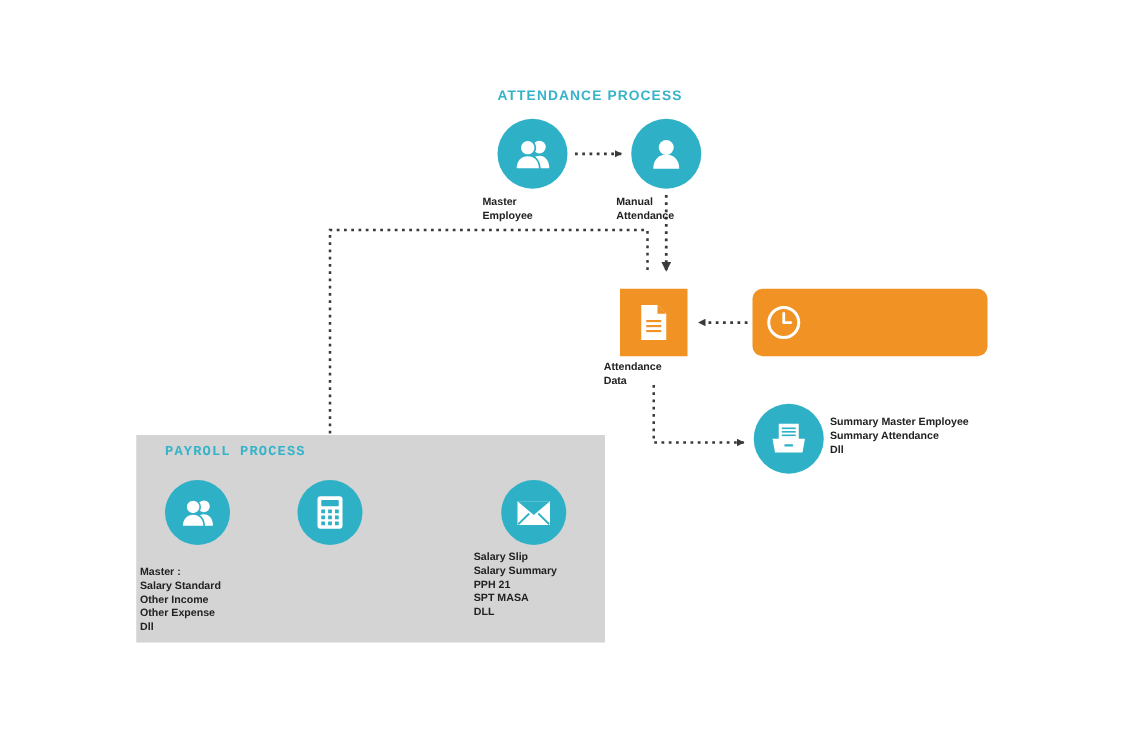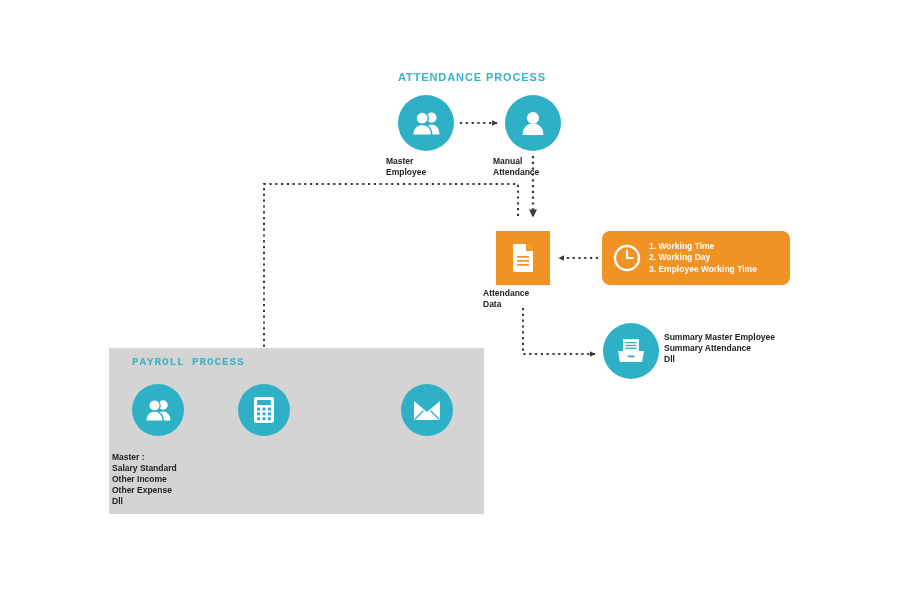--- a/index.html
+++ b/index.html
@@ -184,23 +184,20 @@
   </div>
   <div class="abs caption" id="cap-attendance-data">Attendance
 Data</div>
 
   <div class="abs" id="node-working-list">
     <svg class="icon-svg" width="30" height="30" viewBox="0 0 30 30">
       <circle cx="15" cy="15" r="12" fill="none" stroke="#ffffff" stroke-width="2.4"></circle>
       <line x1="15" y1="15" x2="15" y2="7.6" stroke="#ffffff" stroke-width="2.2" stroke-linecap="round"></line>
       <line x1="15" y1="15" x2="20.6" y2="15" stroke="#ffffff" stroke-width="2.2" stroke-linecap="round"></line>
     </svg>
-    <div id="working-list-text">1. Working Time
-2. Working Day
-3. Employee Working Time</div>
   </div>
 
   <div class="abs circle c-big" id="node-summary">
     <svg class="icon-svg" width="30" height="28" viewBox="0 0 30 28">
       <rect x="7" y="2" width="16" height="14" fill="#ffffff"></rect>
       <rect x="9.4" y="5" width="11.2" height="1.3" fill="#2eb0c6"></rect>
       <rect x="9.4" y="7.8" width="11.2" height="1.3" fill="#2eb0c6"></rect>
       <rect x="9.4" y="10.6" width="11.2" height="1.3" fill="#2eb0c6"></rect>
       <path d="M2 14 H28 L26 25 H4 Z" fill="#ffffff"></path>
       <rect x="11.4" y="18.4" width="7.2" height="1.8" rx="0.9" fill="#2eb0c6"></rect>
@@ -241,14 +238,19 @@
   </div>
 
   <div class="abs circle c-pay" id="node-payroll-slip">
     <svg class="icon-svg" width="28" height="21" viewBox="0 0 28 21">
       <rect x="1" y="1" width="26" height="19" fill="#ffffff"></rect>
       <path d="M1 1 L14 12 L27 1 Z" fill="#2eb0c6"></path>
       <path d="M1 20 L10 10.5 L1 3 Z" fill="#2eb0c6" opacity="0"></path>
       <path d="M1.6 19.4 L10.4 10.8 M26.4 19.4 L17.6 10.8" stroke="#2eb0c6" stroke-width="1.4" fill="none"></path>
     </svg>
   </div>
+  <div class="abs caption" id="cap-payroll-slip">Salary Slip
+Salary Summary
+PPH 21
+SPT MASA
+DLL</div>
 
 </div>
 
 </body></html>

